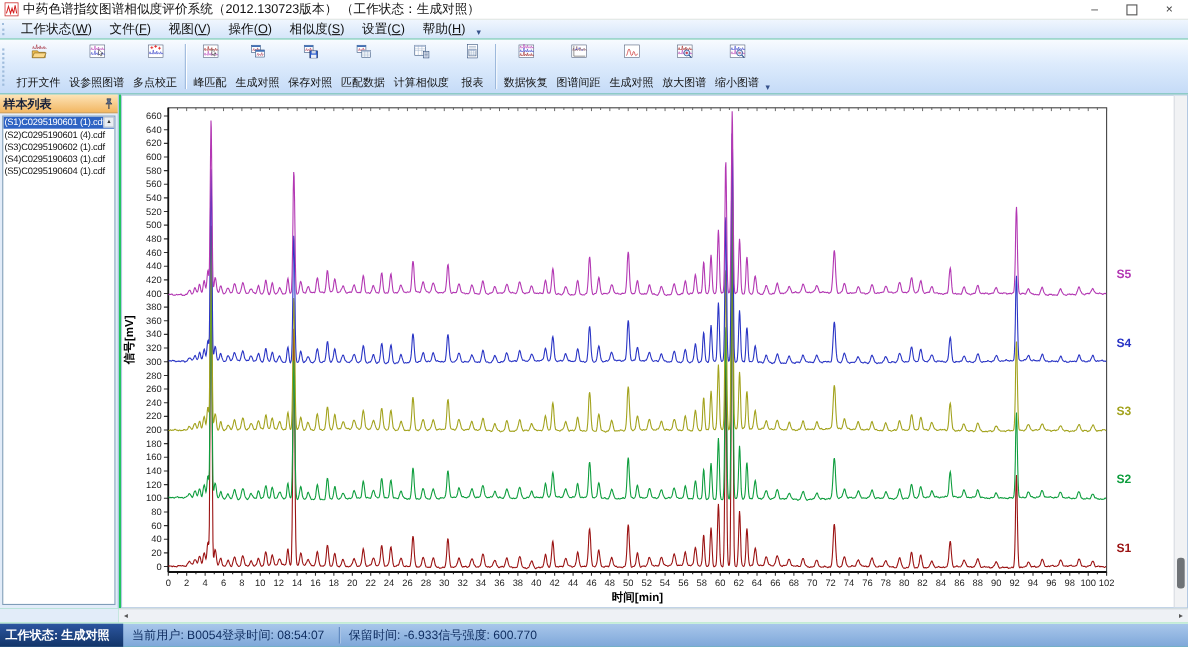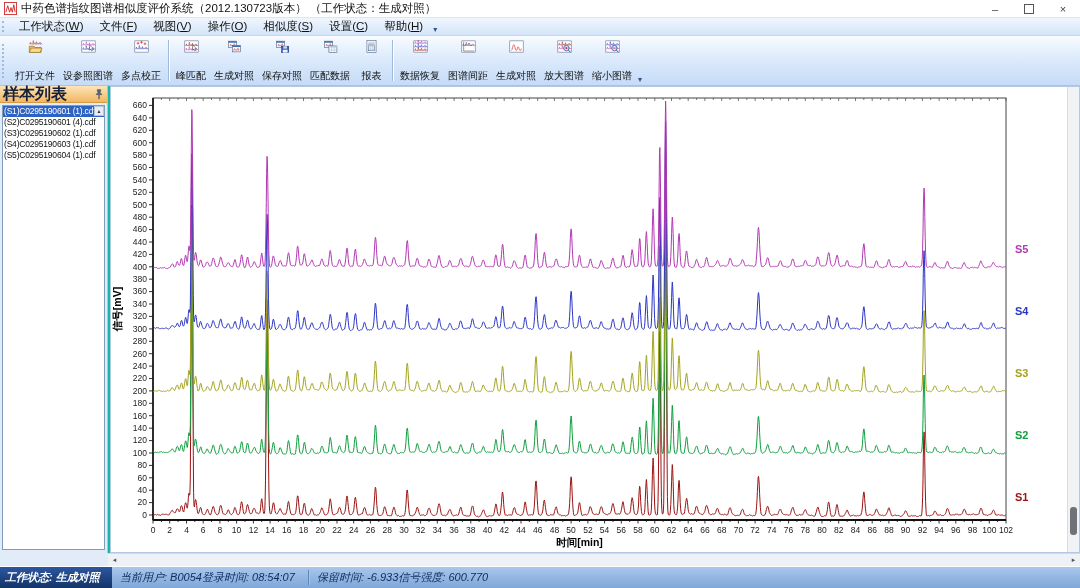--- a/index.html
+++ b/index.html
@@ -1,17 +1,17 @@
 <!DOCTYPE html>
 <html><head>
 <meta charset="utf-8">
 <style>
   html,body{margin:0;padding:0;}
   body{width:1080px;height:588px;overflow:hidden;font-family:"Liberation Sans",sans-serif;background:#d9e6f7;}
-  #app{position:relative;width:1080px;height:588px;background:#14b8a6;}
+  #app{position:relative;width:1080px;height:588px;background:#22c55e;}
 
   
   .titlebar{position:absolute;left:0;top:0;width:100%;height:18px;background:#ffffff;display:flex;align-items:center;border-bottom:1px solid #e4e4e4;box-sizing:border-box;}
   .titlebar .app-title{font-size:11.5px;color:#111;white-space:nowrap;}
   .title-icon{margin:0 4px 0 4px;display:flex;}
   .win-controls{margin-left:auto;display:flex;height:100%;}
   .win-btn{width:34px;height:100%;display:flex;align-items:center;justify-content:center;font-size:11px;color:#444;}
   .max-box{width:8px;height:8px;border:1px solid #555;}
 
   
@@ -22,41 +22,41 @@
 
   
   .toolbar{position:absolute;left:0;top:36px;width:100%;height:50px;background:linear-gradient(#f8fbff,#ddebfc 45%,#c5dbf7);display:flex;align-items:stretch;border-bottom:1px solid #a6c4e6;box-sizing:border-box;}
   .tb-btn{display:flex;flex-direction:column;align-items:center;justify-content:flex-end;padding:2px 3px 2px;gap:16px;border:1px solid transparent;border-radius:2px;}
   .tb-label{font-size:10px;color:#111;white-space:nowrap;line-height:12px;}
   .tb-sep{width:1px;background:#9db9dc;margin:4px 3px;box-shadow:1px 0 0 #ffffff;}
 
   
   .sidebar{position:absolute;left:0;top:86px;width:108px;height:467px;background:#e2ecf9;border-right:1px solid #a9c3e2;box-sizing:border-box;}
   .sidebar-header{height:16px;background:linear-gradient(#fde4b8,#f2b763);display:flex;align-items:center;padding:0 3px;border-bottom:1px solid #d49a44;}
-  .sidebar-title{font-size:16px;font-weight:bold;color:#17213a;}
+  .sidebar-title{font-size:11px;font-weight:bold;color:#17213a;}
   .pin{margin-left:auto;display:flex;}
   .sample-list{position:absolute;left:2px;right:2px;top:19px;bottom:3px;background:#ffffff;border:1px solid #7f9db9;overflow:hidden;}
   .sample-item{font-size:8.5px;letter-spacing:-0.2px;line-height:11px;height:11px;white-space:nowrap;color:#111;padding:0 1px;}
   .sample-item.selected{background:#2e63c3;color:#ffffff;}
   .list-scroll-up{position:absolute;right:0;top:0;width:10px;height:10px;background:#e9edf3;border:1px solid #b9c3d2;box-sizing:border-box;font-size:5px;color:#333;display:flex;align-items:center;justify-content:center;}
 
   
   .chartpanel{position:absolute;left:110px;top:86px;width:970px;height:467px;background:#ffffff;border:1px solid #b3c8e2;box-sizing:border-box;}
   #chart{position:absolute;left:0;top:0;}
   .vscroll{position:absolute;right:0;top:0;width:12px;height:100%;background:#f1f2f4;border-left:1px solid #d9dde3;box-sizing:border-box;}
   .vscroll-thumb{position:absolute;left:2px;width:7px;height:28px;top:420px;background:#6f7377;border-radius:3px;}
 
   
   .hscroll{position:absolute;left:108px;top:553px;width:972px;height:13px;background:#eef1f5;border-top:1px solid #d4d9e0;box-sizing:border-box;display:flex;align-items:center;}
   .h-arrow{width:13px;height:12px;display:flex;align-items:center;justify-content:center;font-size:7px;color:#555;}
   .h-arrow.right{margin-left:auto;}
   .hfiller-left{position:absolute;left:0;top:553px;width:108px;height:13px;background:#e2ecf9;}
 
   
-  .statusbar{position:absolute;left:0;top:566px;width:100%;height:22px;background:linear-gradient(#a9c7eb,#7ea7d9);display:flex;align-items:center;font-size:11px;color:#0d2b5e;border-top:1px solid #ffffff;box-sizing:border-box;font-style:italic;}
+  .statusbar{position:absolute;left:0;top:566px;width:100%;height:22px;background:linear-gradient(#a9c7eb,#7ea7d9);display:flex;align-items:center;font-size:11px;color:#0d2b5e;border-top:1px solid #ffffff;box-sizing:border-box;}
   .status-mode{width:112px;height:100%;background:linear-gradient(#2c56a0,#123468);color:#ffffff;font-weight:bold;display:flex;align-items:center;padding:0 5px;box-sizing:border-box;white-space:nowrap;}
   .status-seg{display:flex;padding:0 8px;white-space:nowrap;}
   .status-sep{width:1px;height:70%;background:#5d86bd;box-shadow:1px 0 0 #a9c4e6;}
 </style>
 </head>
 <body>
 
 <div id="app">
 
   <div class="titlebar">
@@ -173,20 +173,30 @@
         <div class="tb-btn">
           <svg width="27" height="27" viewBox="0 0 28 28">
             <rect x="3" y="4" width="15" height="12" fill="#fff" stroke="#33507a"></rect>
             <rect x="3" y="4" width="15" height="3" fill="#3f6fb5"></rect>
             <path d="M5 13.5 l2 -4 1 4 2 -2.5 1.5 2.5 2 -5 1 5 2 -3" fill="none" stroke="#a02040" stroke-width="0.8"></path>
             <rect x="11" y="13" width="15" height="12" fill="#fff" stroke="#33507a"></rect>
             <rect x="11" y="13" width="15" height="3" fill="#b9c7dd"></rect>
             <path d="M11 19 h15 M11 22 h15 M16 13 v12 M21 13 v12" stroke="#8fa7c4" stroke-width="0.7" fill="none"></path>
           </svg>
           <span class="tb-label">匹配数据</span>
+        </div>
+        <div class="tb-btn">
+          <svg width="27" height="27" viewBox="0 0 28 28">
+            <rect x="2" y="4" width="18" height="17" fill="#fff" stroke="#33507a"></rect>
+            <rect x="2" y="4" width="18" height="3" fill="#b9c7dd"></rect>
+            <path d="M2 10 h18 M2 13 h18 M8 4 v17 M14 4 v17" stroke="#8fa7c4" stroke-width="0.7" fill="none"></path>
+            <rect x="16.5" y="14.5" width="9.5" height="11" fill="#dfe5f2" stroke="#33507a"></rect>
+            <path d="M18.5 17 h5.5 M18.5 19.5 h5.5 M18.5 22 h5.5" stroke="#33507a" stroke-width="0.8"></path>
+          </svg>
+          <span class="tb-label">计算相似度</span>
         </div>
         <div class="tb-btn">
           <svg width="27" height="27" viewBox="0 0 28 28">
             <rect x="5.5" y="2.5" width="17" height="23" fill="#fff" stroke="#33507a"></rect>
             <path d="M8 6 h12 M8 8.5 h12" stroke="#6f86a5" stroke-width="0.8"></path>
             <rect x="8" y="11" width="12" height="11" fill="#fff" stroke="#33507a"></rect>
             <rect x="8" y="11" width="12" height="3" fill="#b9c7dd"></rect>
             <path d="M8 17 h12 M8 20 h12 M12 11 v11 M16 11 v11" stroke="#8fa7c4" stroke-width="0.7" fill="none"></path>
           </svg>
           <span class="tb-label">报表</span>

